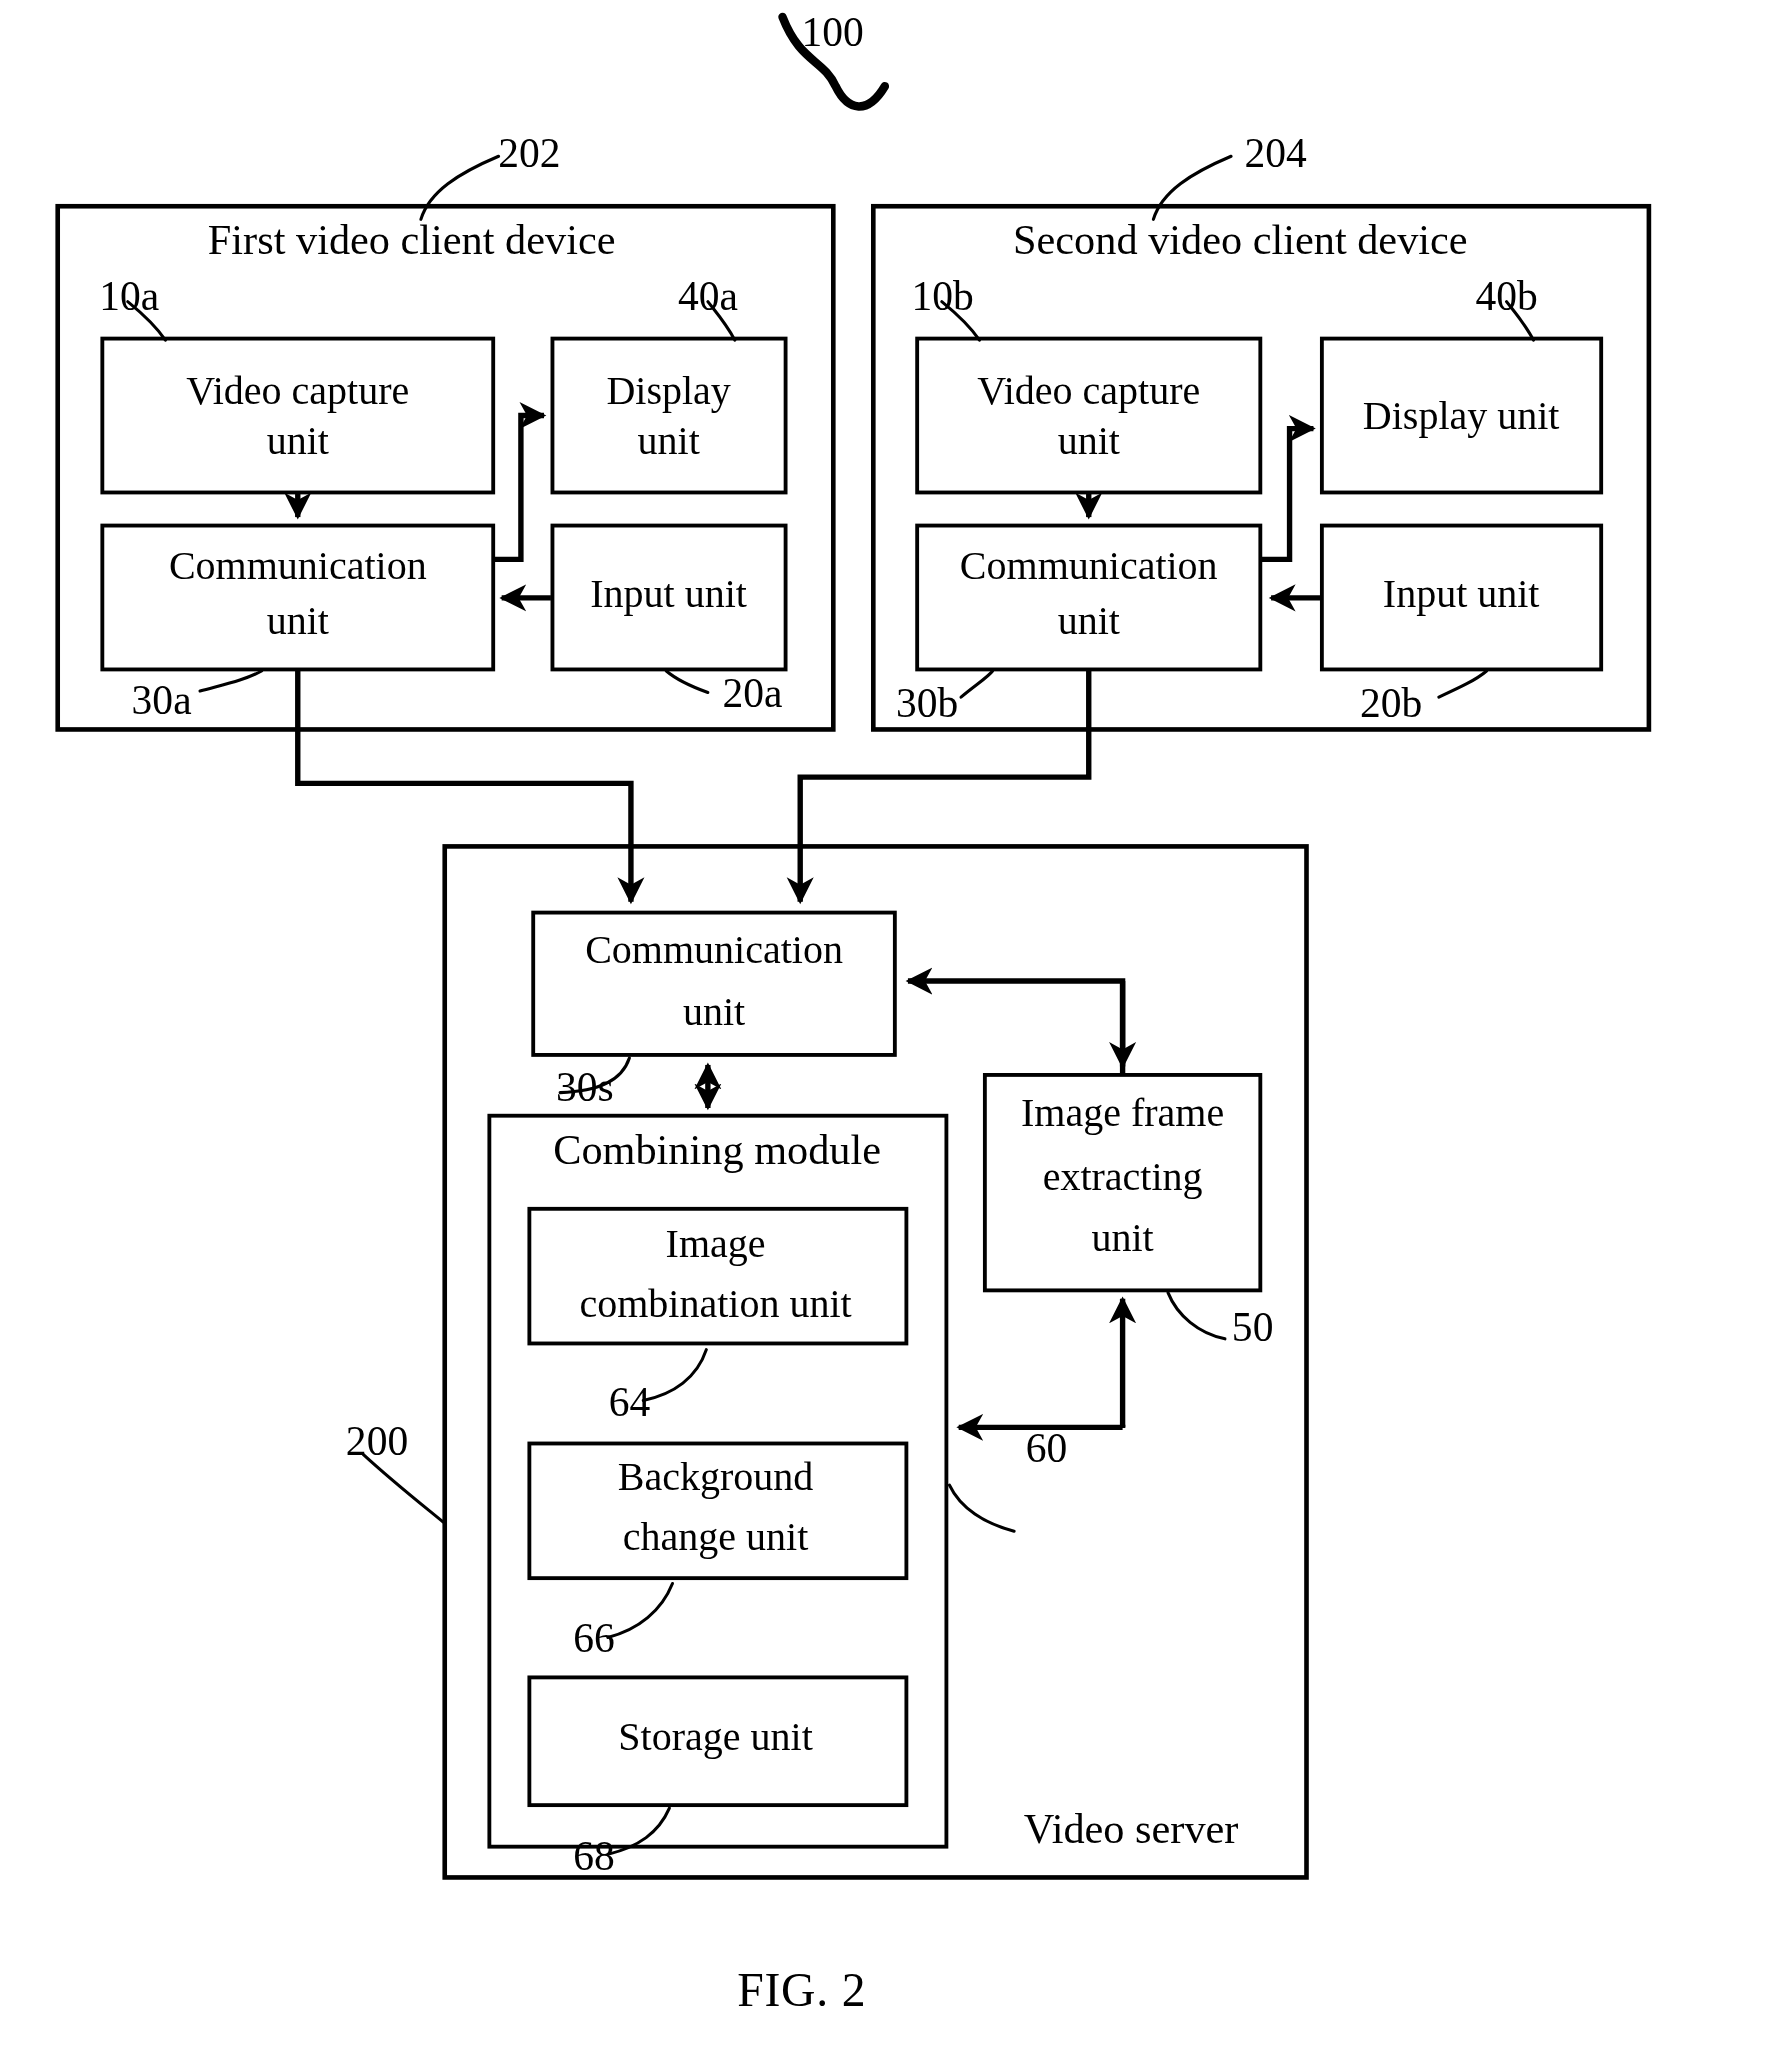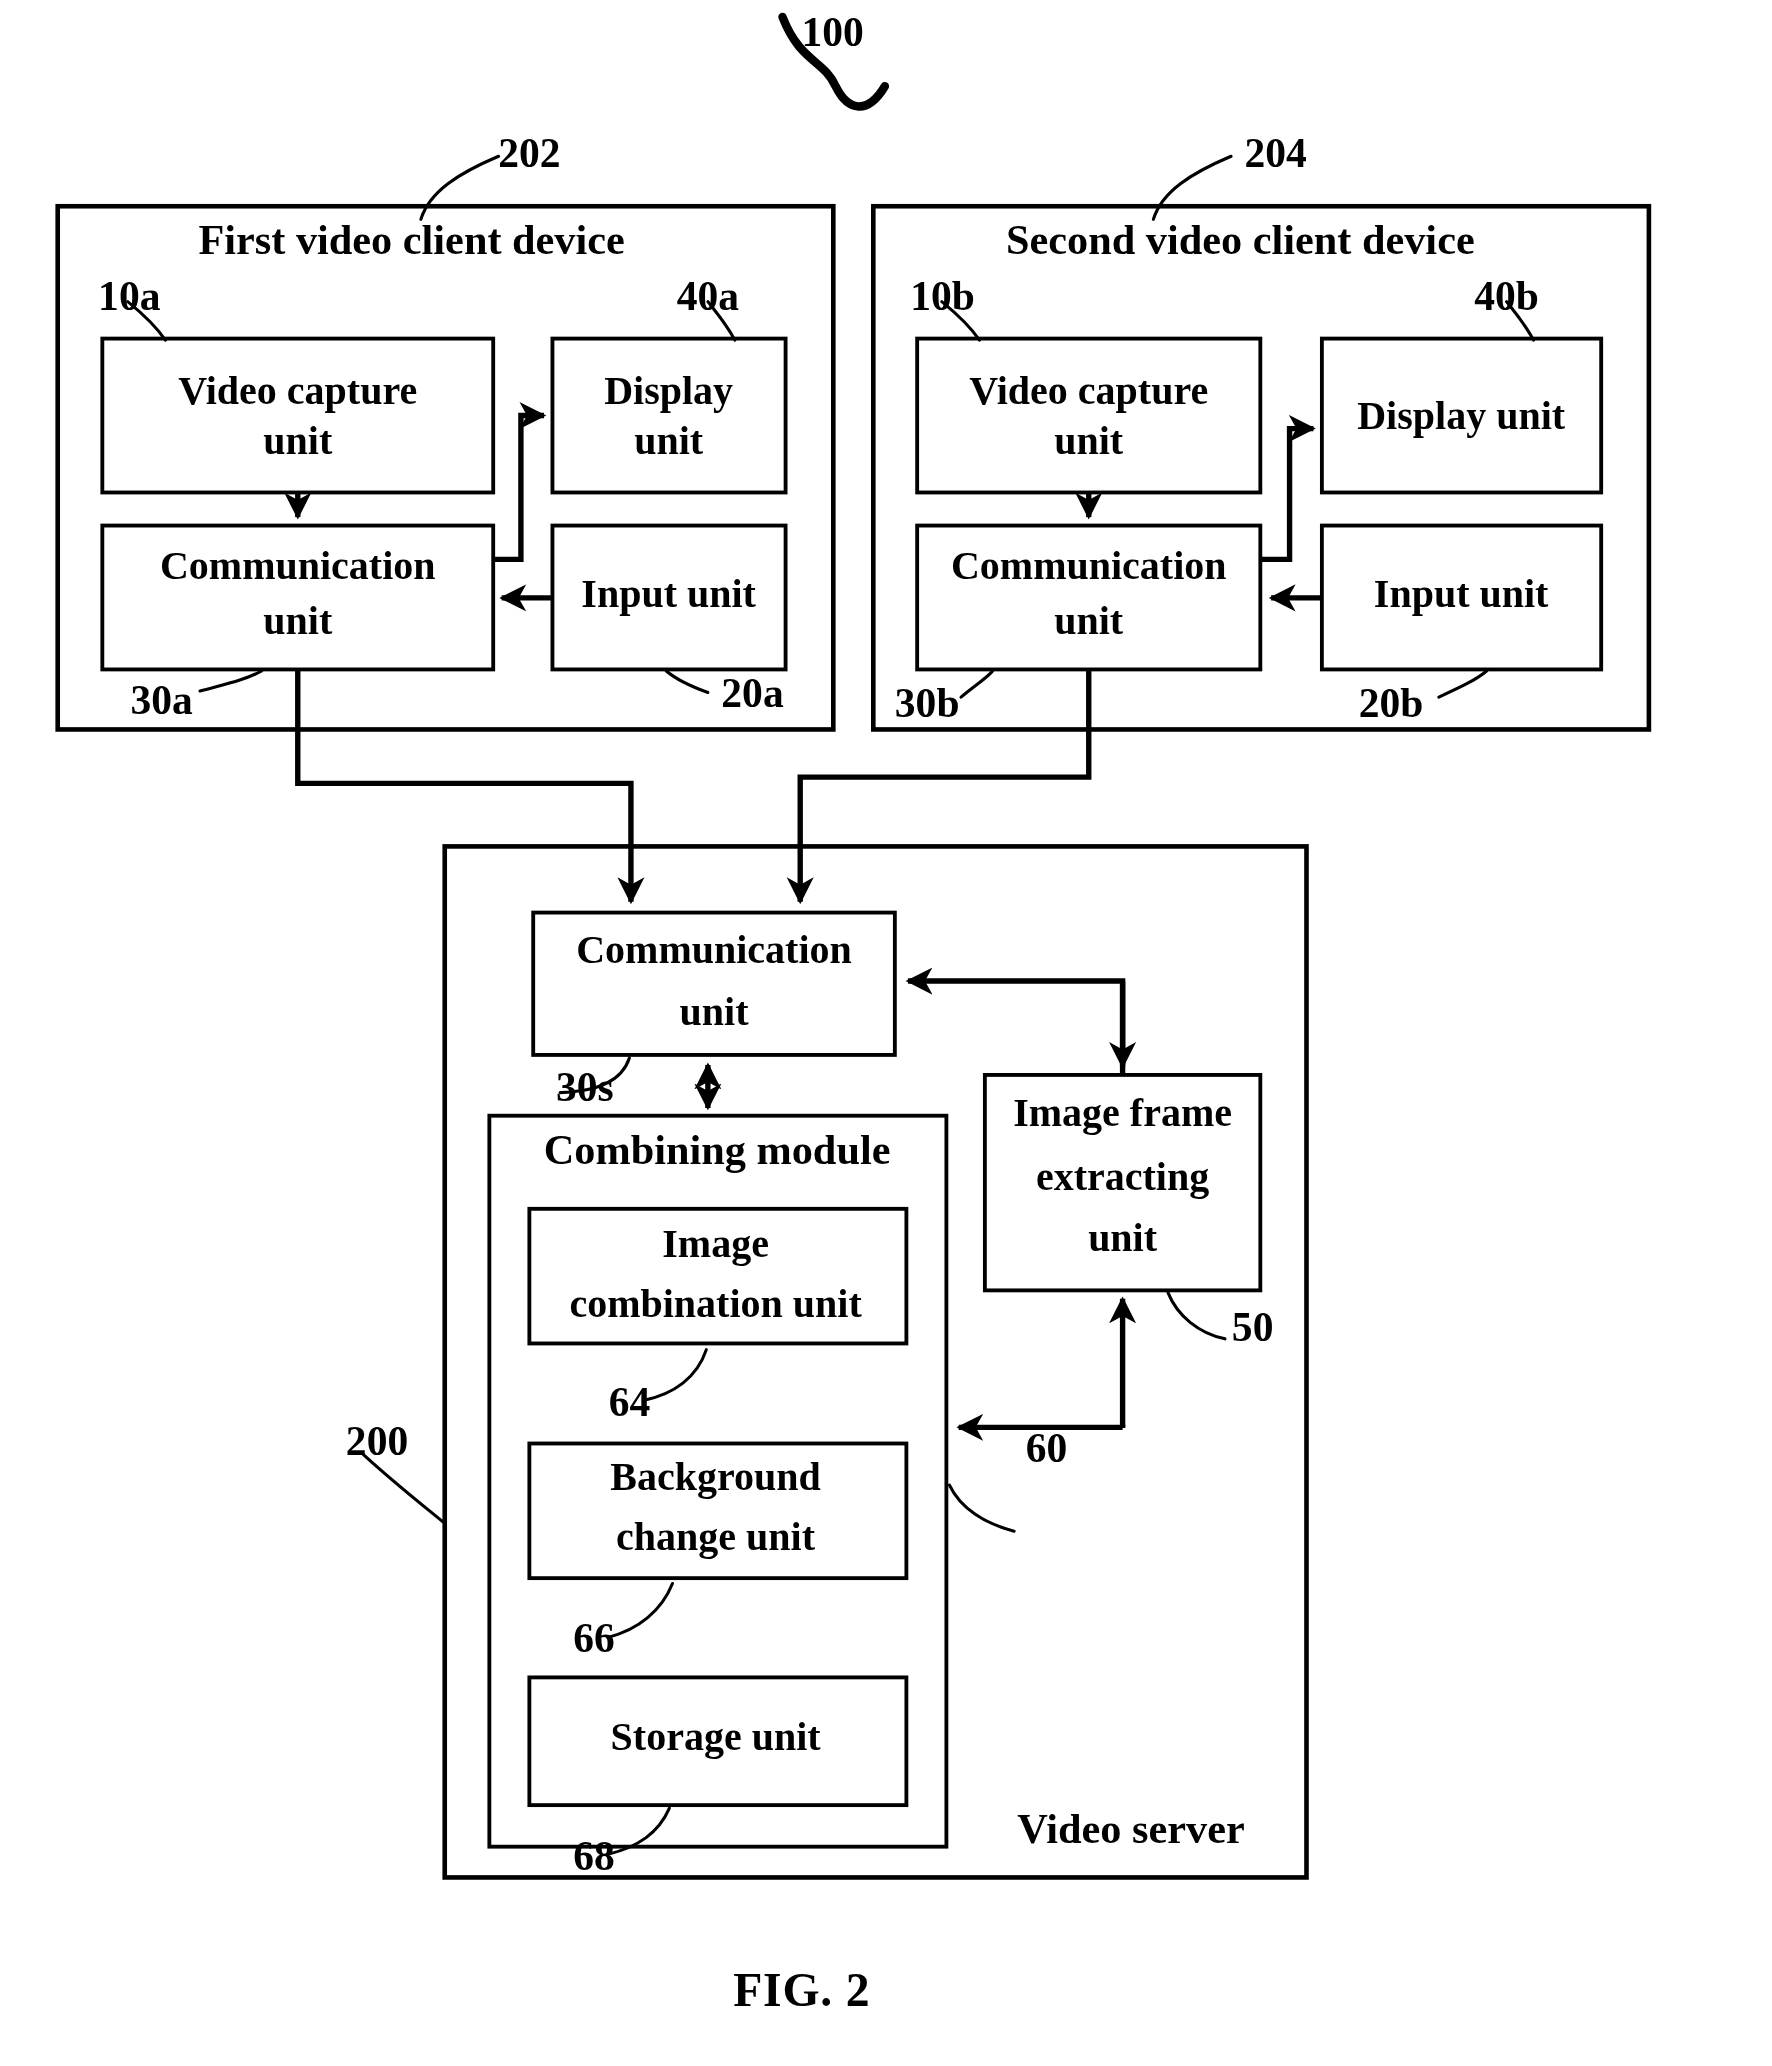--- a/index.html
+++ b/index.html
@@ -12,21 +12,20 @@
     width: 1772px;
     height: 2066px;
     font-family: "Liberation Serif", "DejaVu Serif", serif;
     color: #000000;
     overflow: hidden;
   }
   #figure-root {
     position: relative;
     width: 1772px;
     height: 1799px;
-    font-weight: bold;
   }
   svg#diagram {
     position: absolute;
     left: 0;
     top: 0;
     width: 1772px;
     height: 2066px;
   }
   .box-stroke {
     fill: #ffffff;

